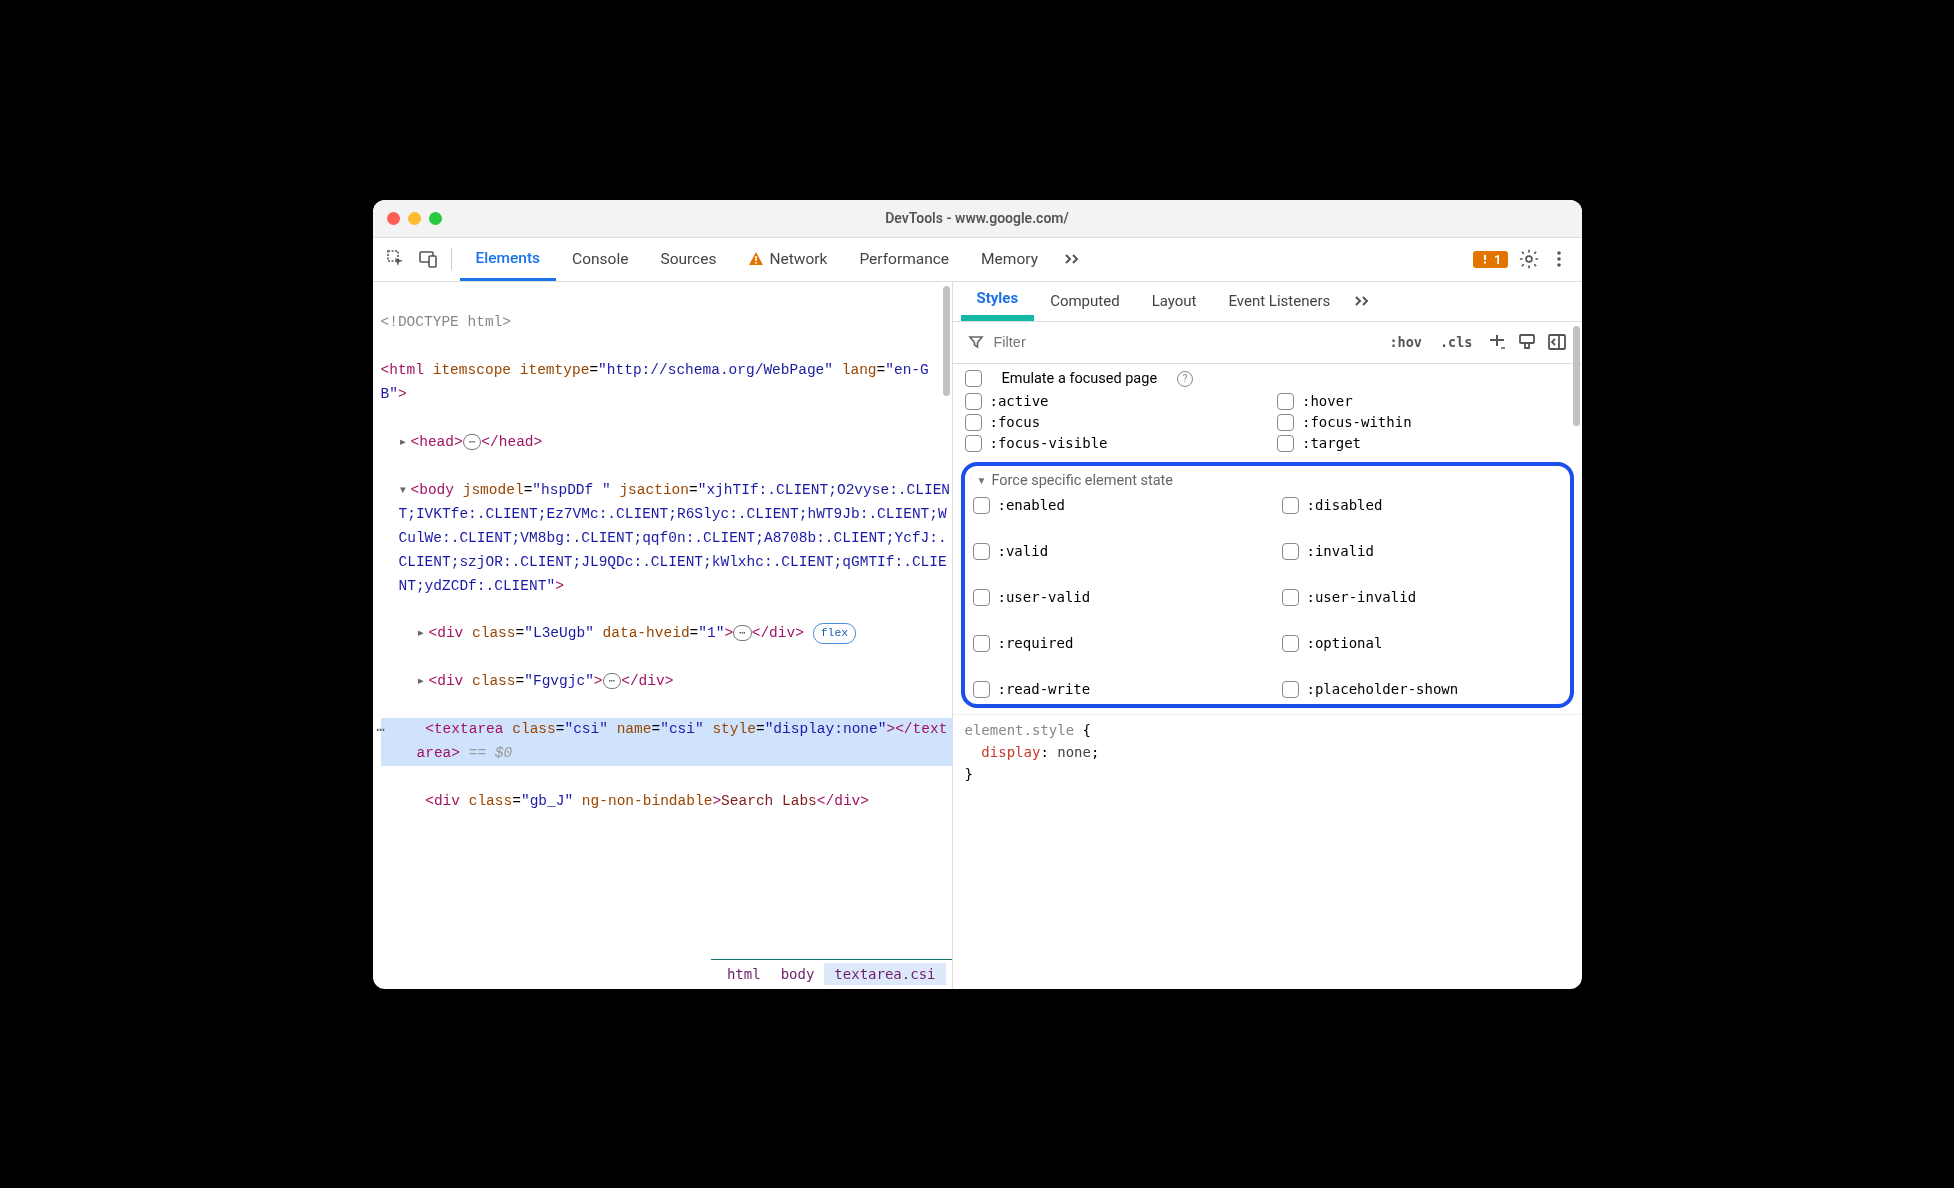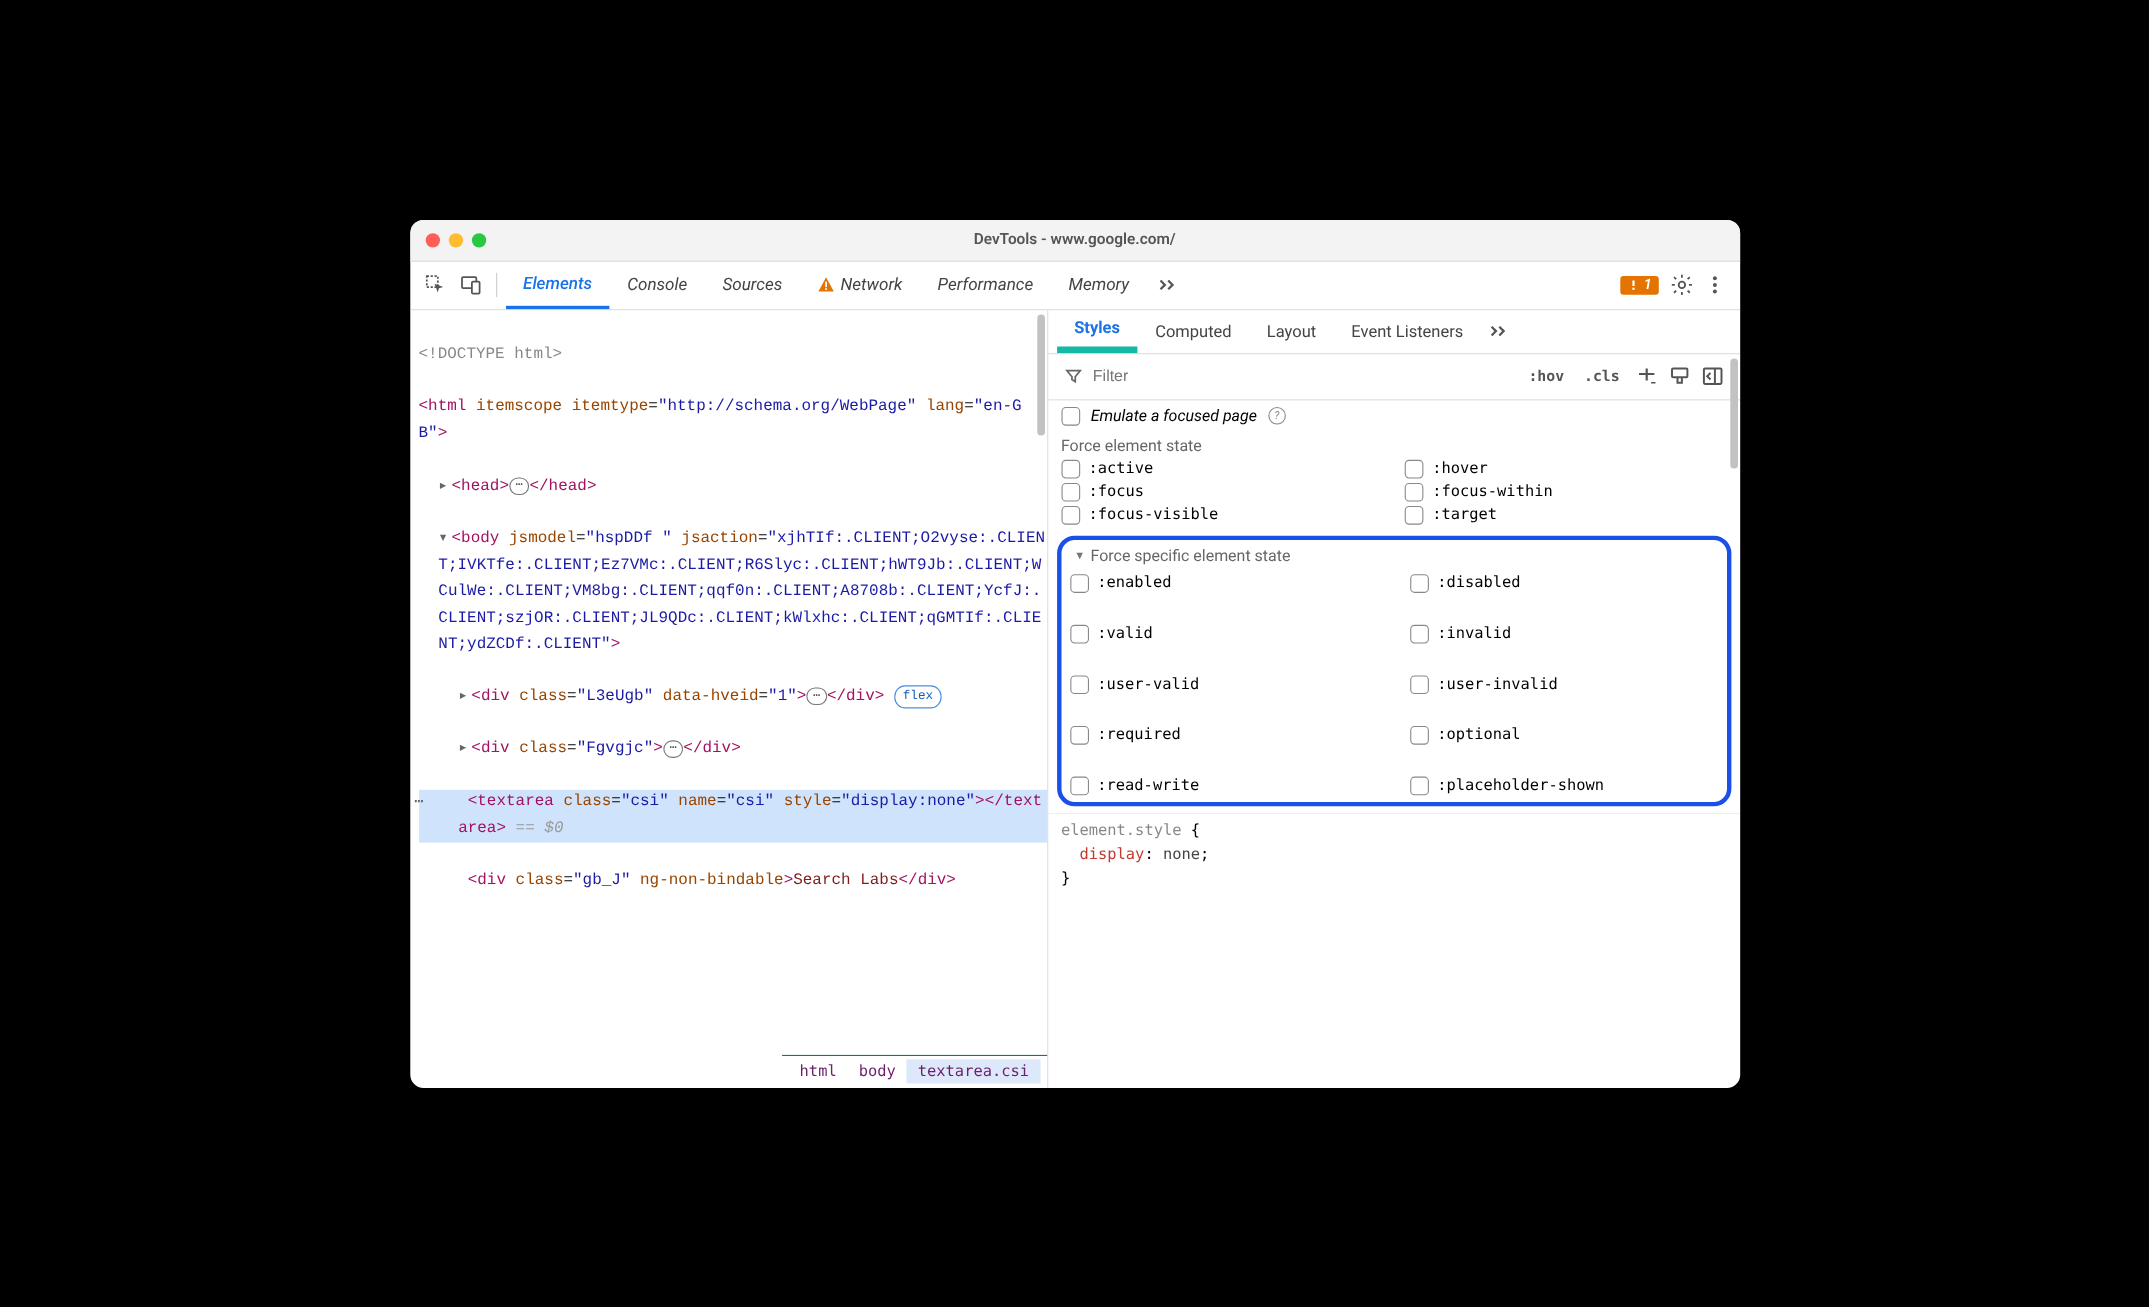--- a/index.html
+++ b/index.html
@@ -45,21 +45,20 @@
     color: #555;
     pointer-events: none;
   }
   .toolbar {
     height: 44px;
     display: flex;
     align-items: center;
     border-bottom: 1px solid #ddd;
     padding: 0 8px;
     gap: 2px;
-    font-style: italic;
   }
   .toolbar-icon {
     width: 30px; height: 30px;
     display: flex; align-items: center; justify-content: center;
     color: #555;
   }
   .toolbar-sep {
     width: 1px; height: 22px; background: #ccc; margin: 0 6px;
   }
   .tab-row {
@@ -239,23 +238,22 @@
     padding: 2px 4px;
     cursor: pointer;
     font-weight: 600;
   }
   .styles-body {
     flex: 1;
     overflow: auto;
     font-size: 14.5px;
   }
   .section-row {
-    display: flex; align-items: center; gap: 10px;
+    display: flex; align-items: flex-end; gap: 20px;
     padding: 6px 12px;
-    font-style: italic;
   }
   .chk {
     width: 17px; height: 17px;
     border: 1.5px solid #888;
     border-radius: 4px;
     flex-shrink: 0;
   }
   .help-circle {
     width: 16px; height: 16px;
     border: 1.5px solid #888;
@@ -465,21 +463,20 @@
             </svg>
         </div>
       </div>
 
       <div class="styles-body">
         <div class="section-row">
           <div class="chk"></div>
           <span>Emulate a focused page</span>
           <span class="help-circle">?</span>
         </div>
-        <div class="section-label">Force element state</div>
         <div class="state-grid">
           <div class="state-item">
               <div class="chk"></div>
               <span>:active</span>
             </div>
           <div class="state-item">
               <div class="chk"></div>
               <span>:hover</span>
             </div>
           <div class="state-item">

